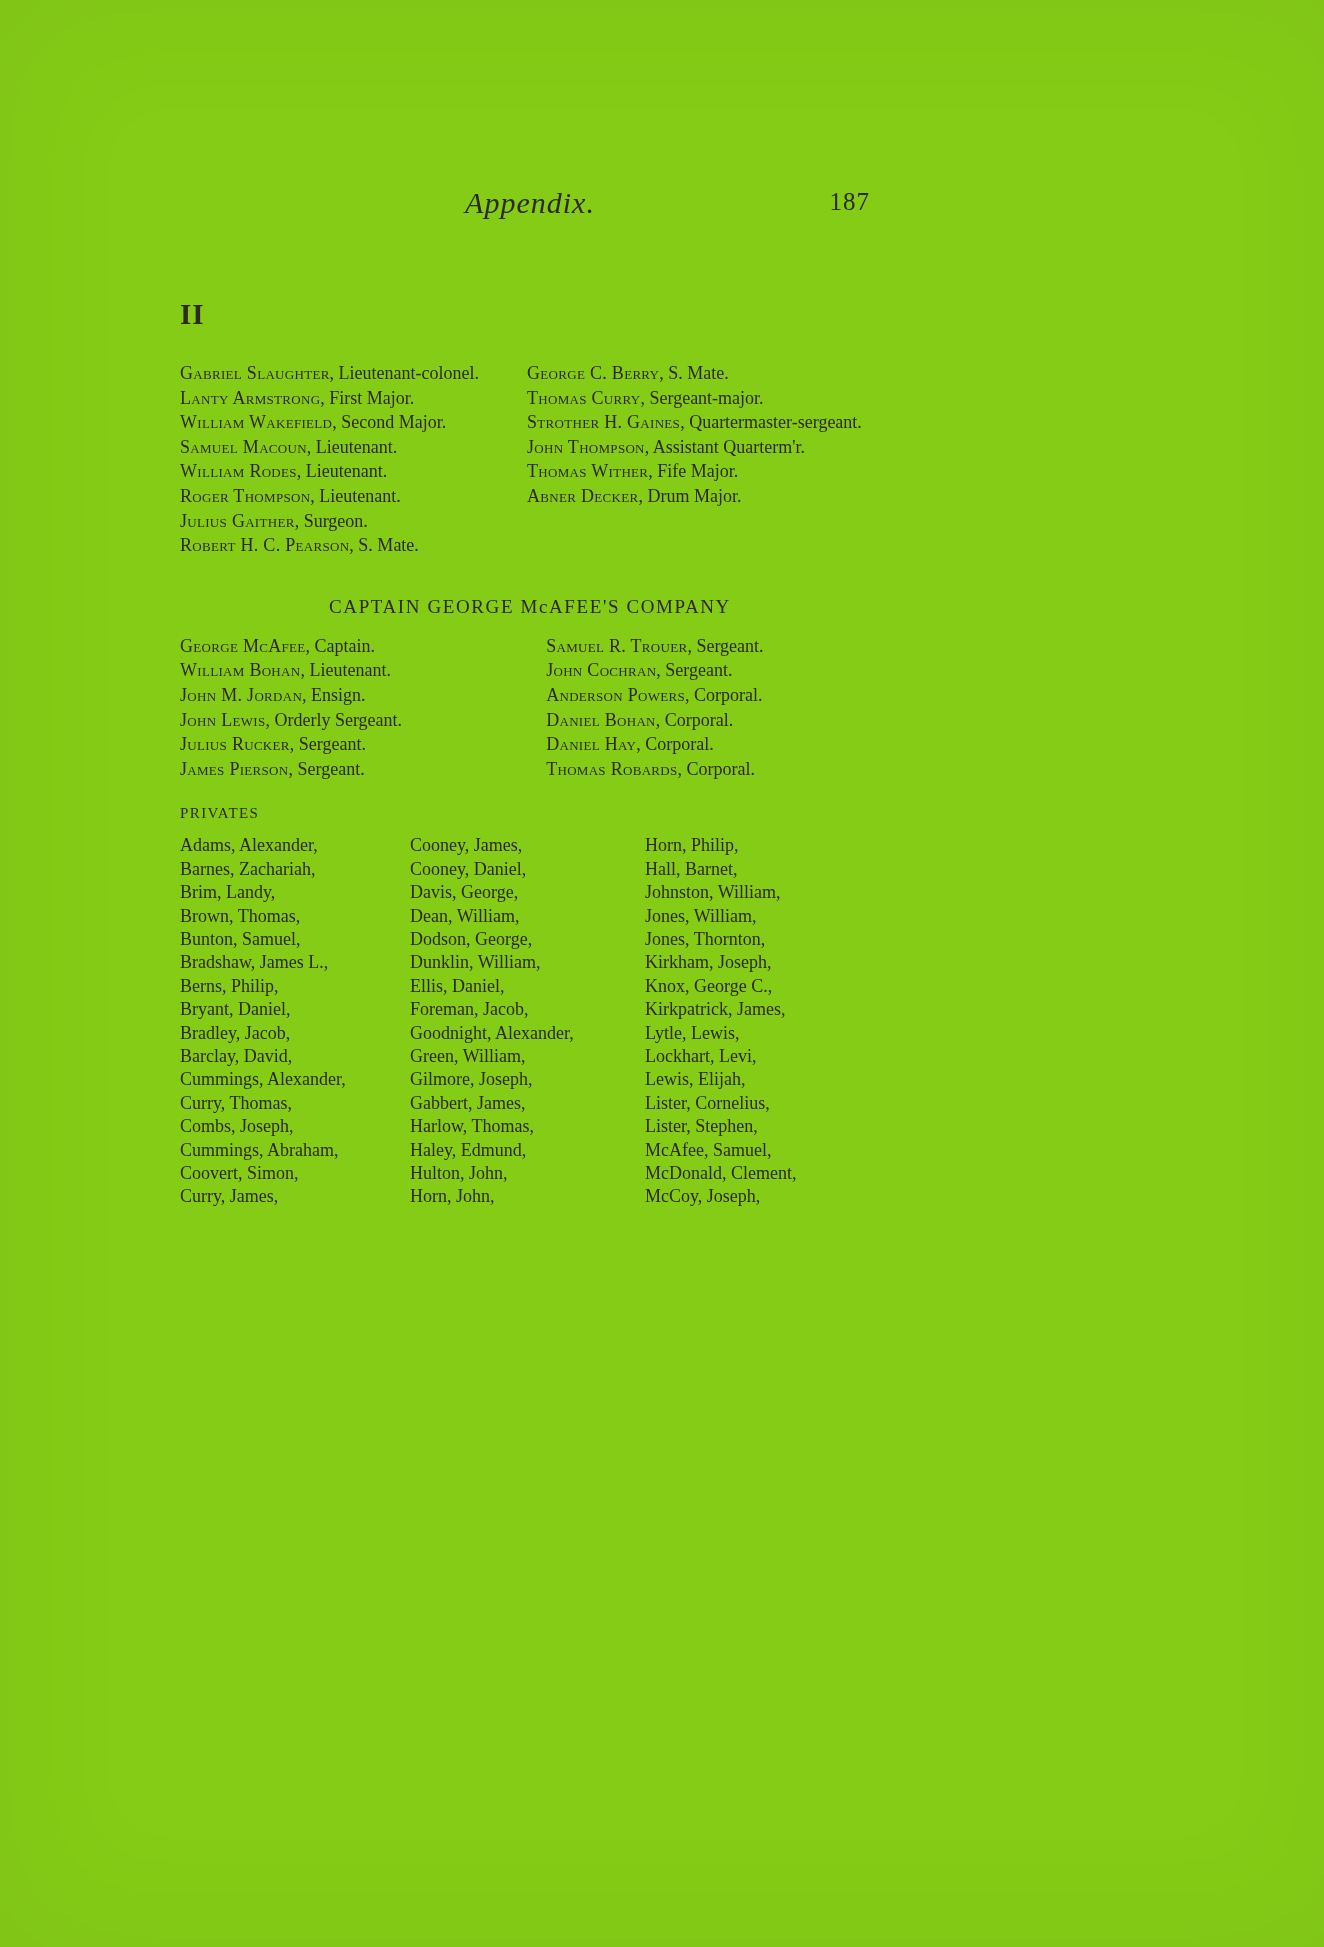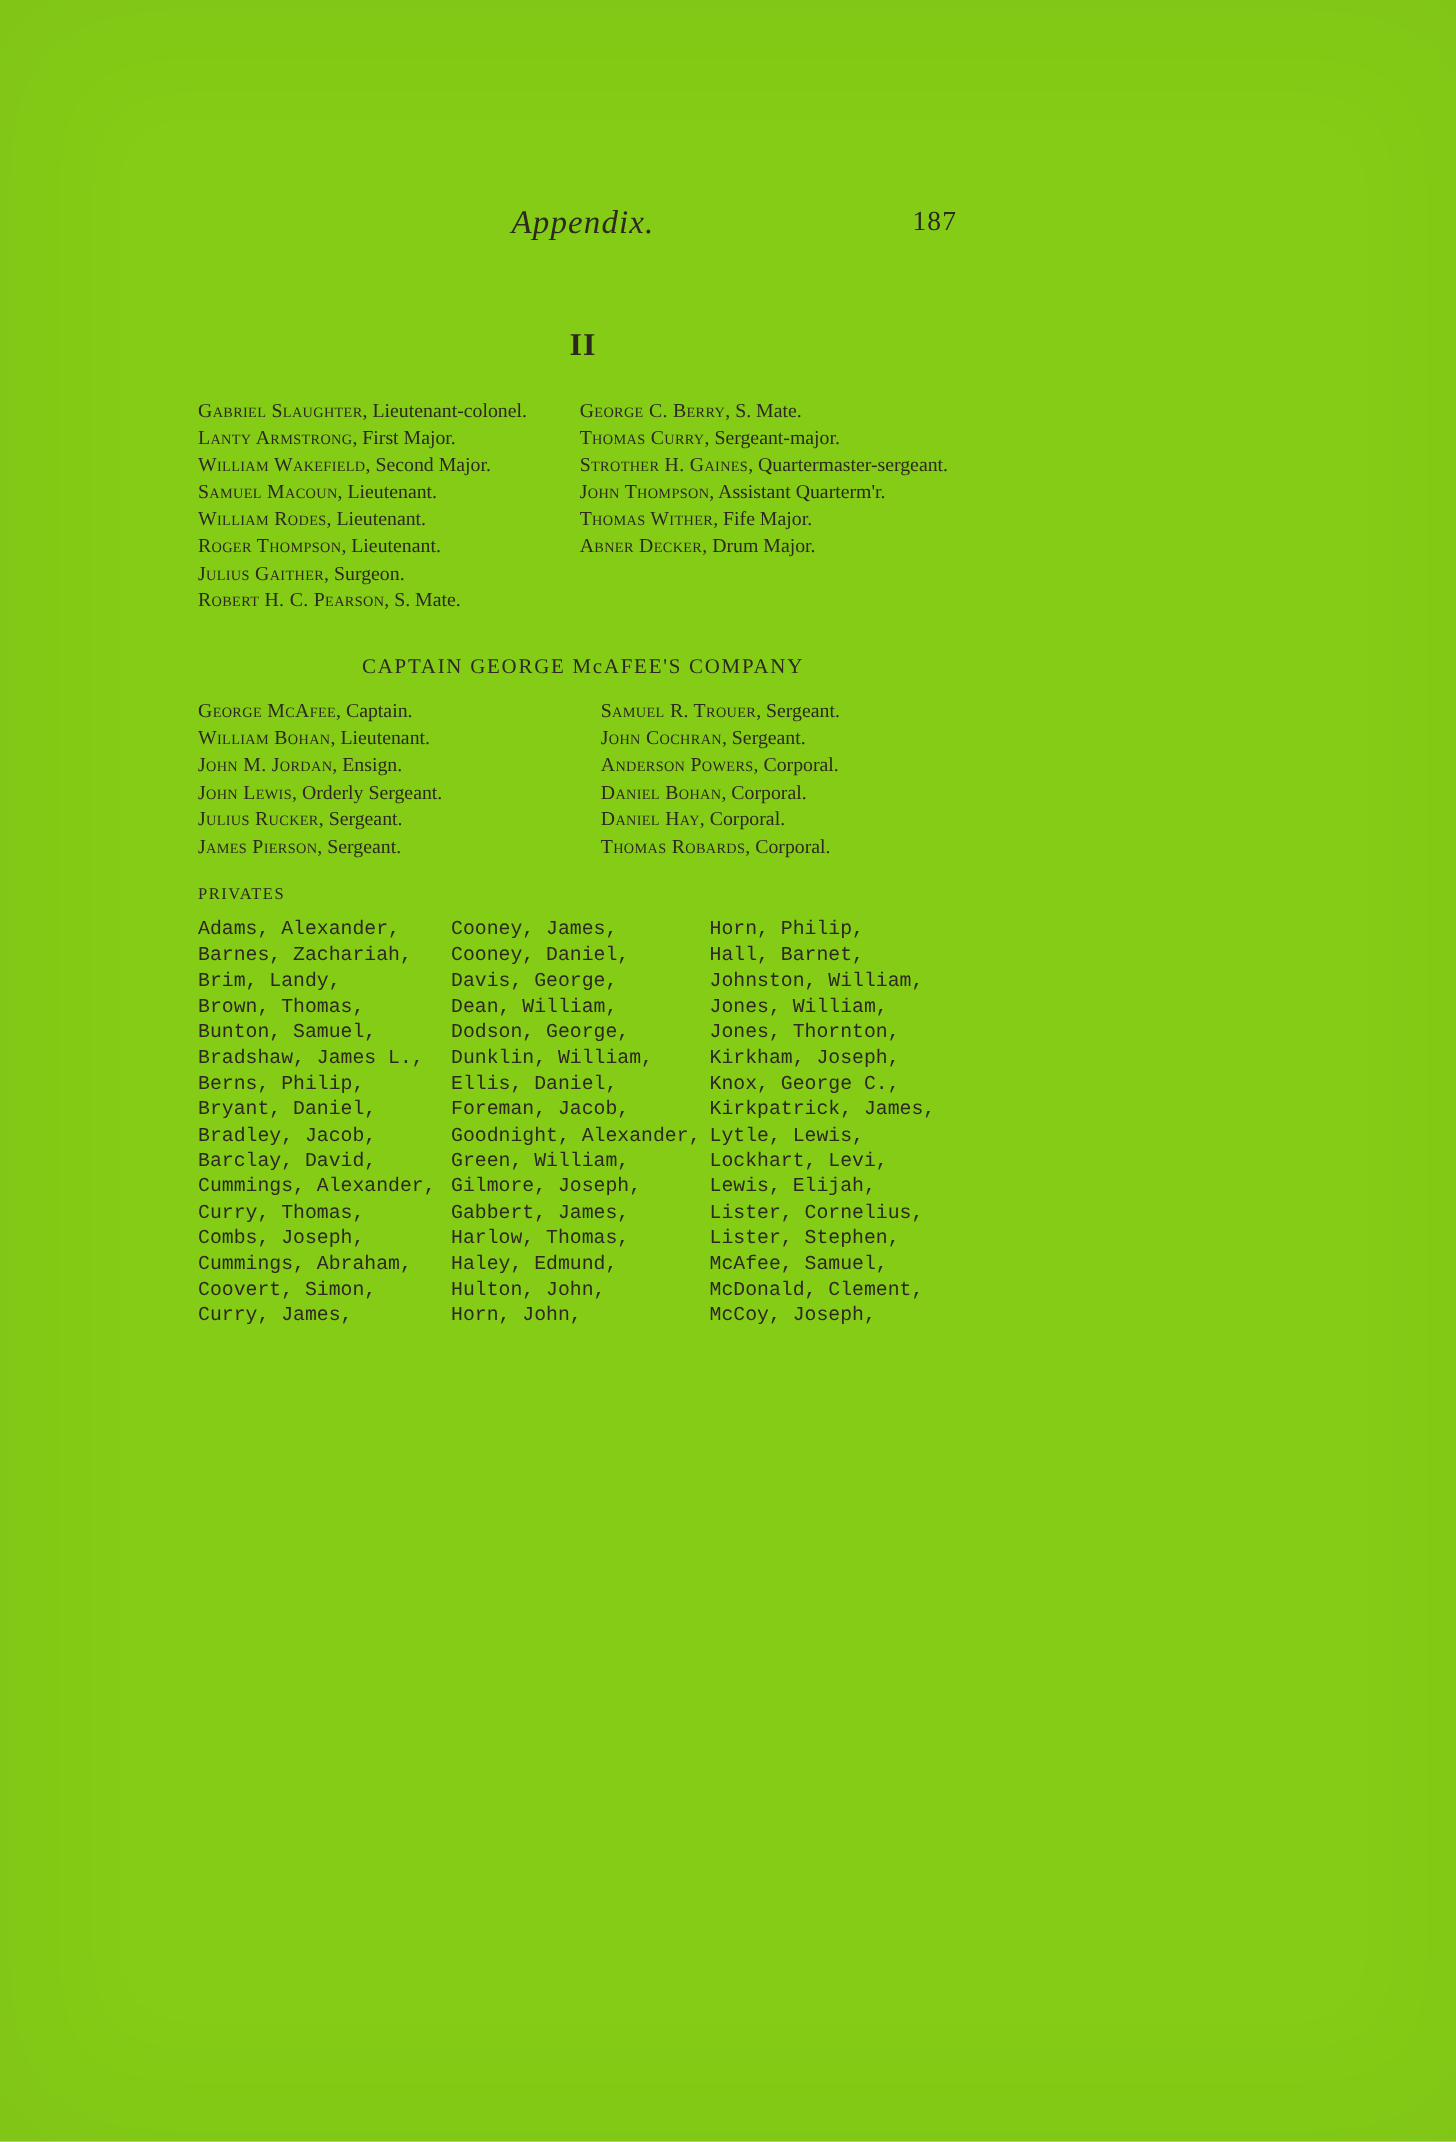--- a/index.html
+++ b/index.html
@@ -35,21 +35,20 @@
   }
   .page-number {
     position: absolute;
     right: 10px;
     top: 2px;
     font-size: 25px;
     letter-spacing: 1px;
   }
   .section-numeral {
     margin-top: 72px;
-    text-align: center;
     font-size: 29px;
     font-weight: bold;
     letter-spacing: 1px;
   }
   .roll-title {
     margin-top: 34px;
     text-align: center;
     font-variant: small-caps;
     font-size: 20.5px;
     line-height: 24px;
@@ -80,21 +79,20 @@
   .company-cols { margin-top: 16px; gap: 38px; }
   .privates-title {
     margin-top: 24px;
     text-align: left;
     font-size: 15px;
     letter-spacing: 1.4px;
   }
   .privates-cols {
     display: flex;
     margin-top: 12px;
-    font-family: Liberation Mono, monospace;
   }
   .pcol-1 { width: 230px; }
   .pcol-2 { width: 235px; }
   .pcol-3 { width: 235px; }
   .privates-cols .entry {
     font-size: 18px;
     line-height: 23.4px;
     padding-left: 0;
     text-indent: 0;
   }

